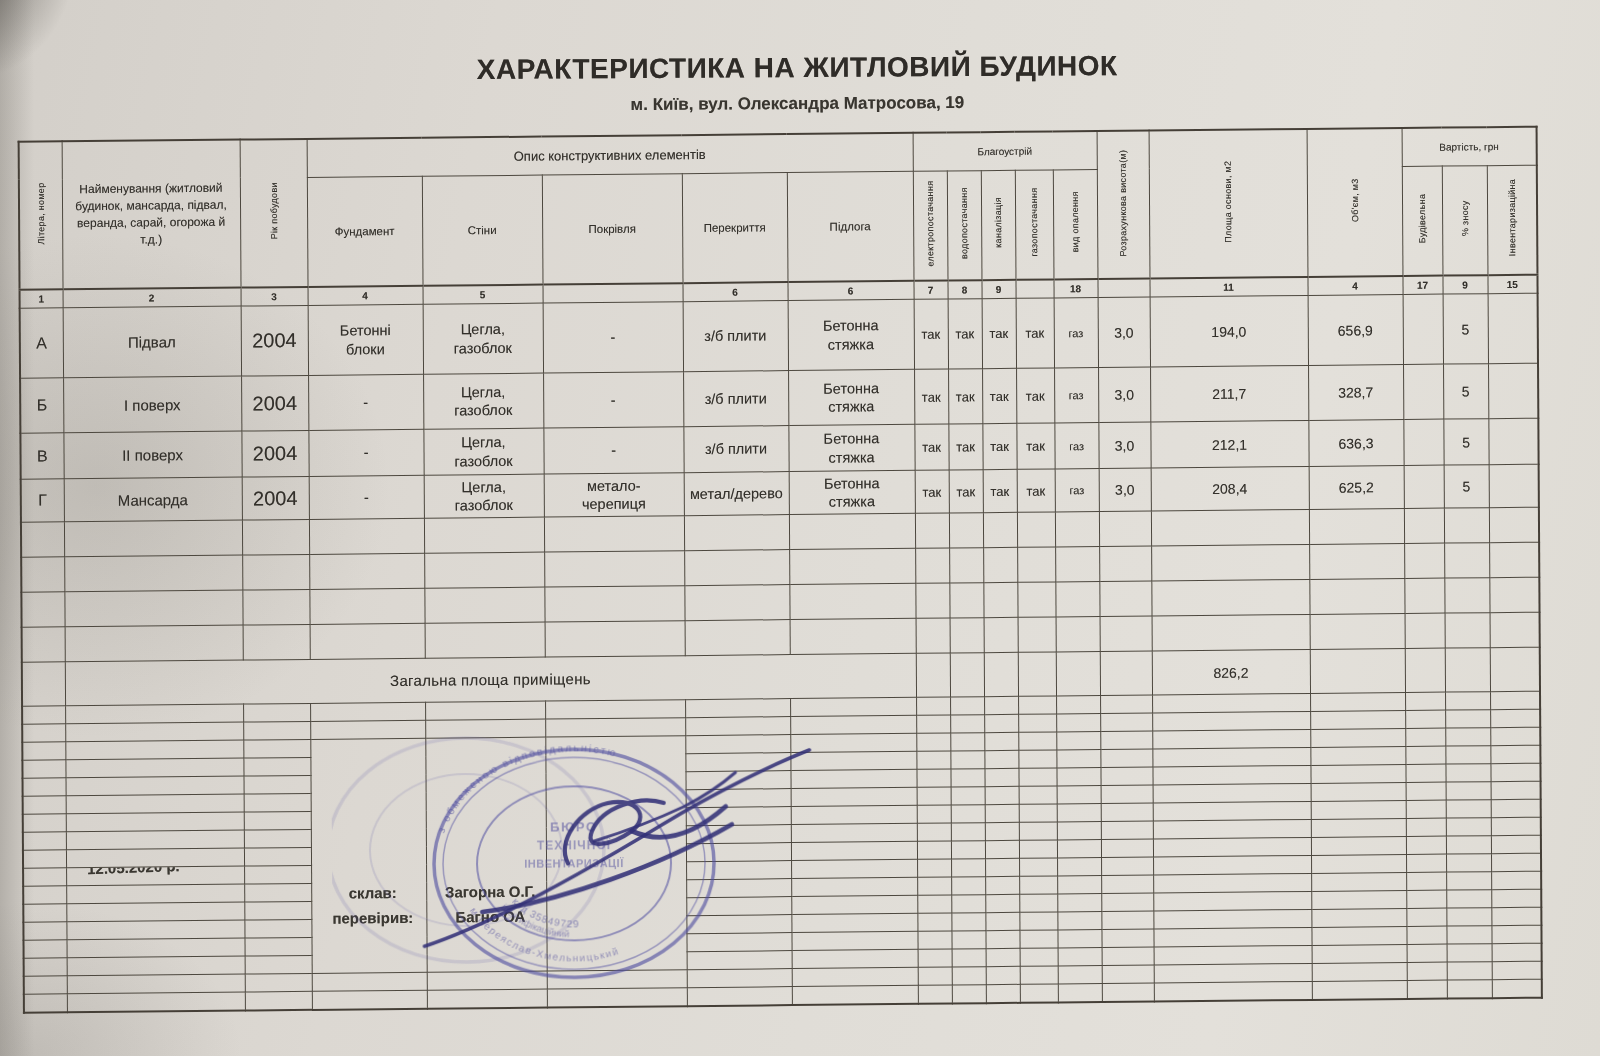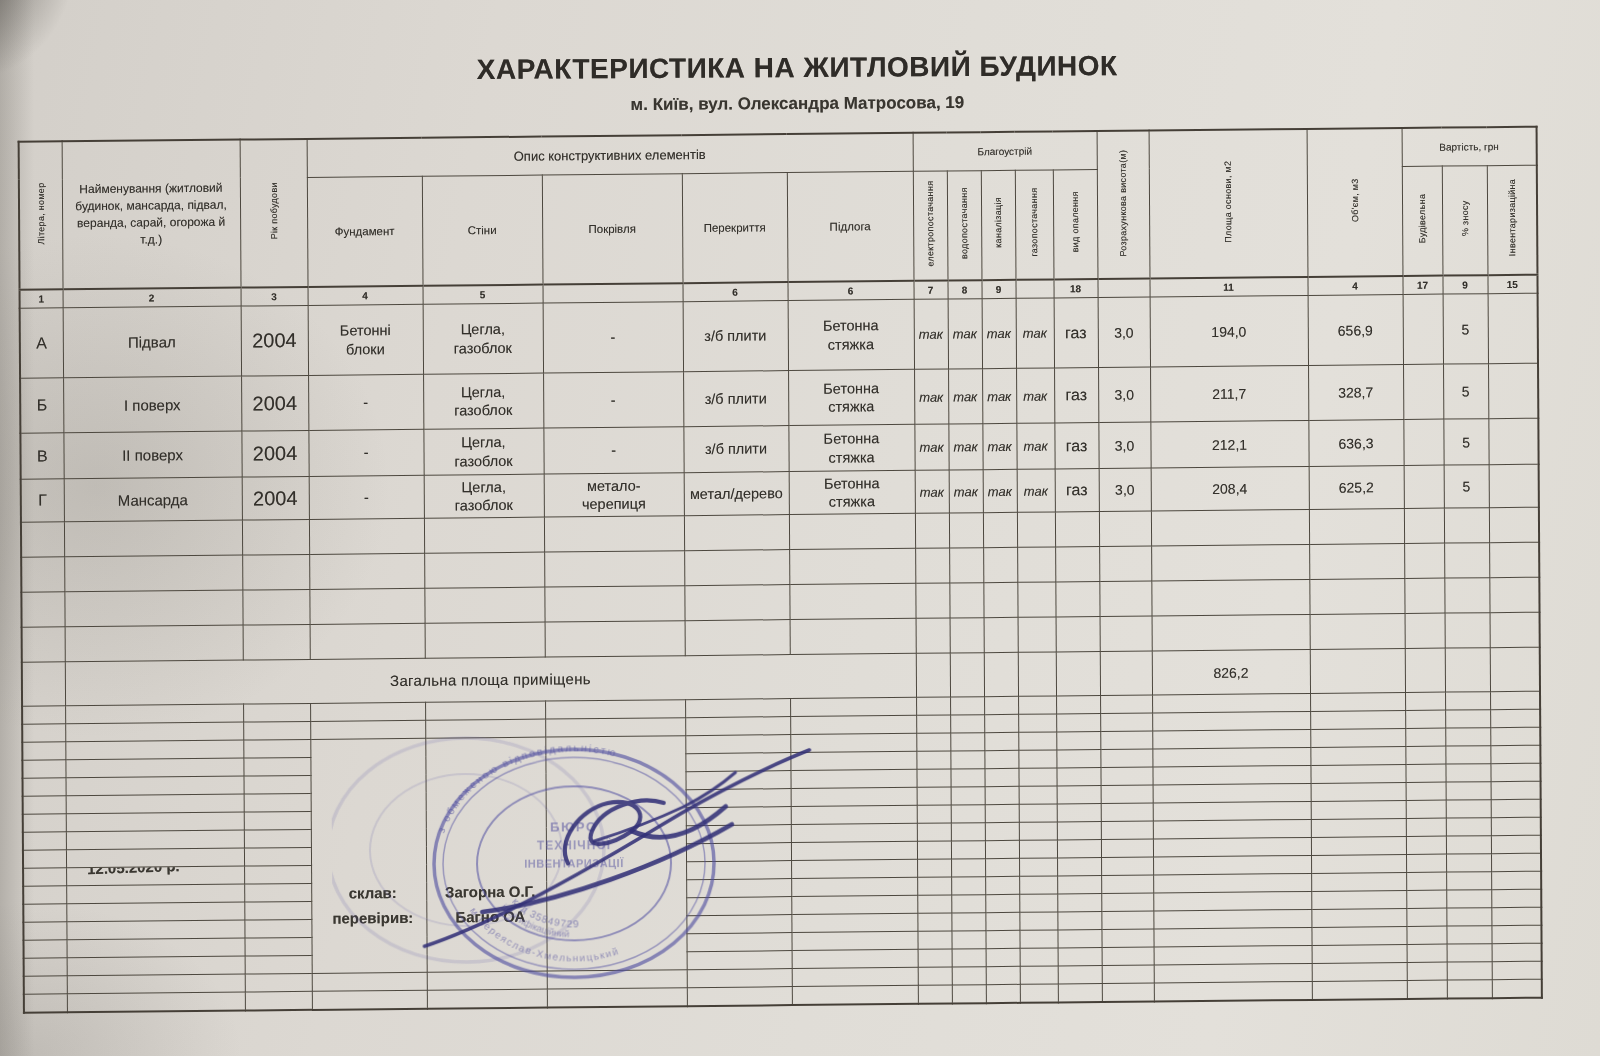--- a/index.html
+++ b/index.html
@@ -49,22 +49,22 @@
   th .rot{display:inline-block;}
   tbody tr.dr0{height:70px} tbody tr.dr1{height:55px}
   tbody tr.dr2{height:46px} tbody tr.dr3{height:43px}
   tbody tr.er{height:35px}
   tbody tr.total{height:44px}
   tbody tr.thin{height:18px}
   td.c-letter{font-size:16px;}
   td.c-name{font-size:15px;}
   td.c-year{font-size:20px;}
   td.c-txt{font-size:14.5px;white-space:pre-line;line-height:1.25;}
-  td.c-util{font-size:13px;padding:0;font-style:italic;}
-  td.c-heat{font-size:16px;padding:0;}
+  td.c-util{font-size:13px;padding:0;}
+  td.c-heat{font-size:11px;padding:0;}
   td.c-num{font-size:14px;}
   td.total-label{font-size:15px;font-weight:bold;letter-spacing:.3px;}
   td.total-val{font-size:14px;font-weight:bold;}
   td.mid-box{vertical-align:top;text-align:left;}
   .made-lines{padding:98px 0 0 8px;}
   .made-lines div{font-size:15px;font-weight:bold;line-height:25px;color:#3a3731;white-space:nowrap;}
   td.date-cell{position:relative;overflow:visible;}
   .date-txt{
     position:absolute;left:20px;top:-9px;font-size:15px;font-weight:bold;
     white-space:nowrap;transform:rotate(-1.4deg);color:#3a3731;

